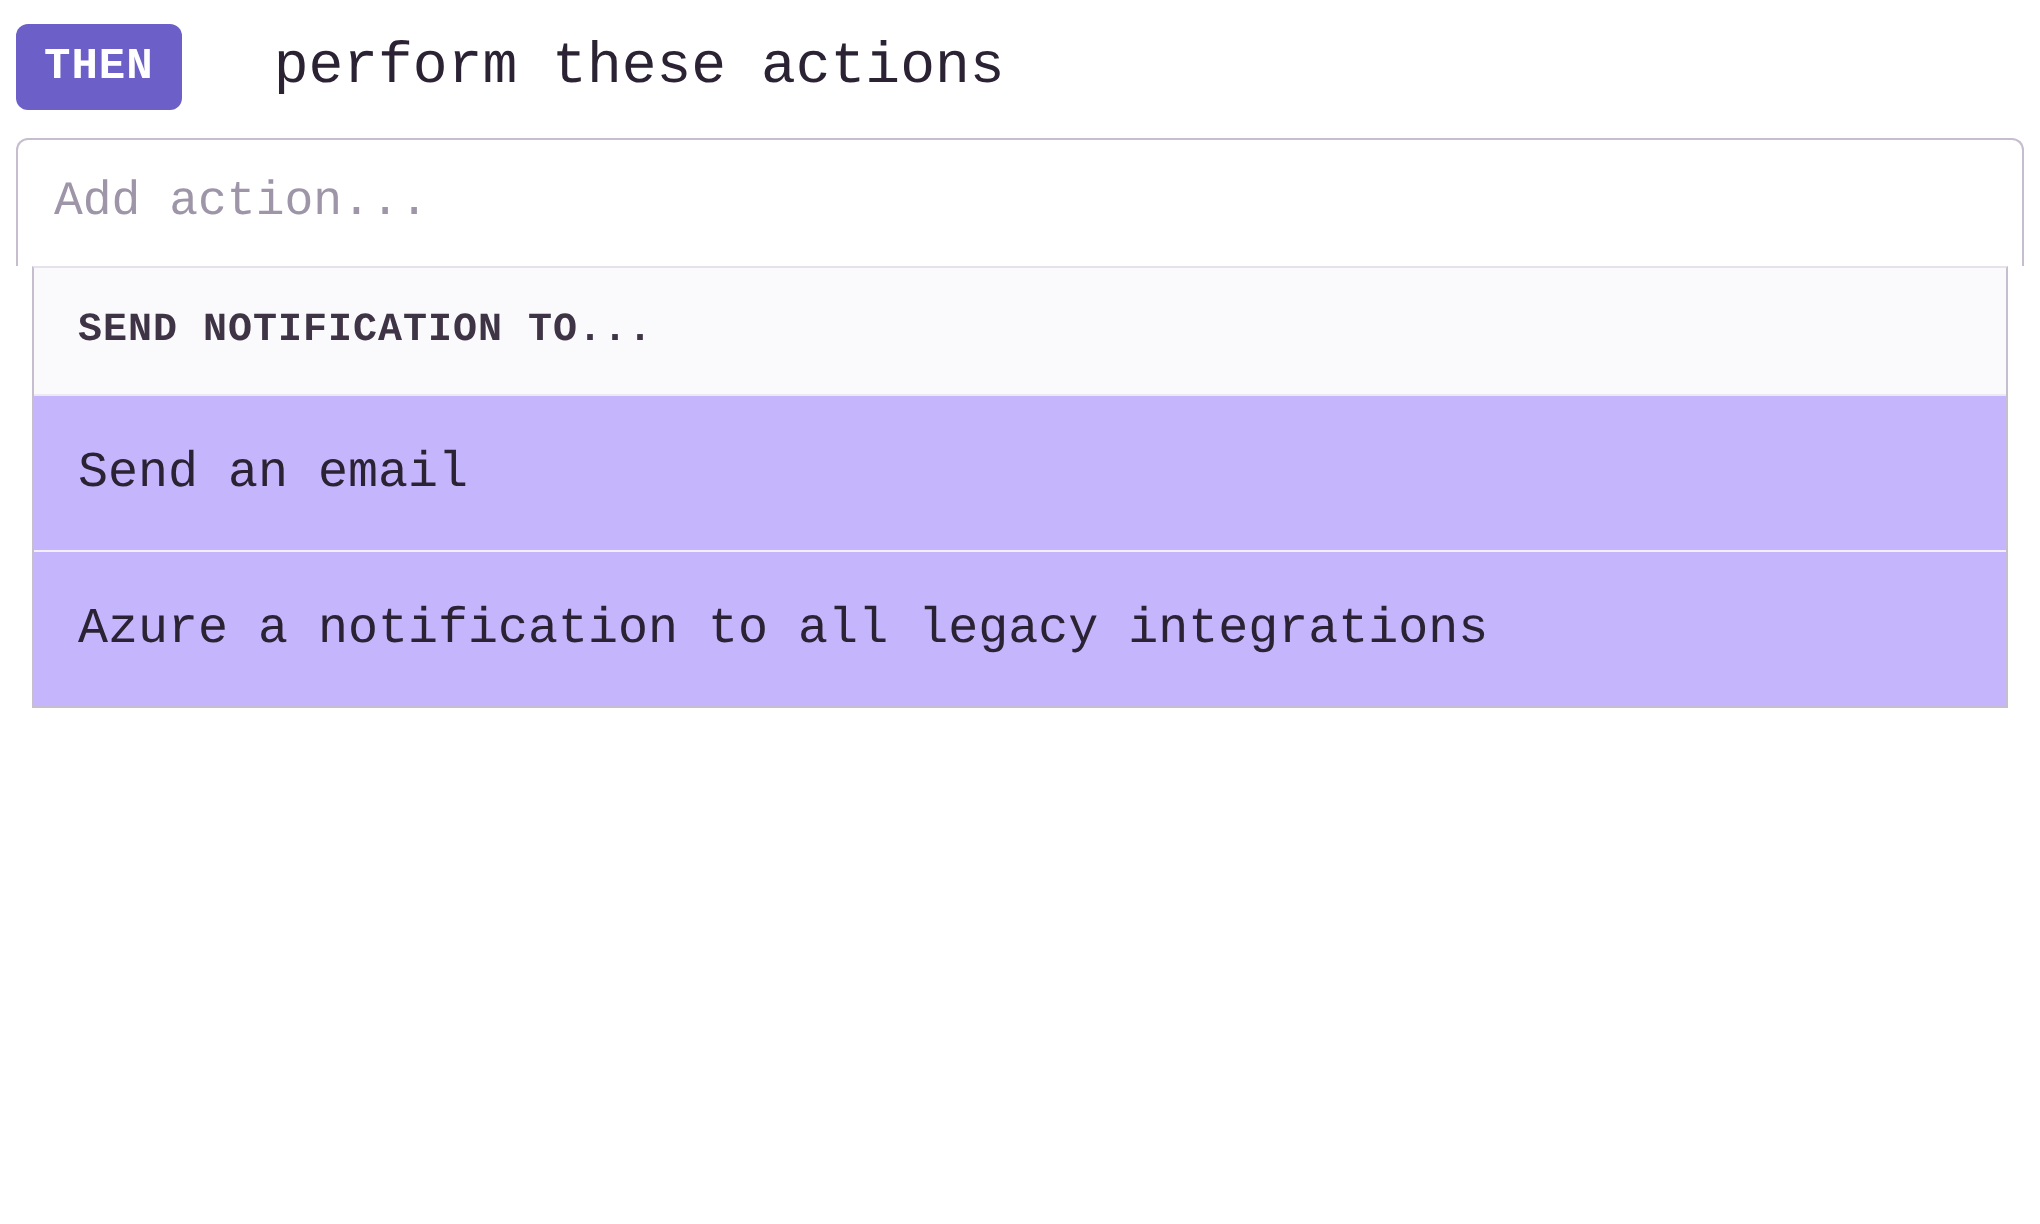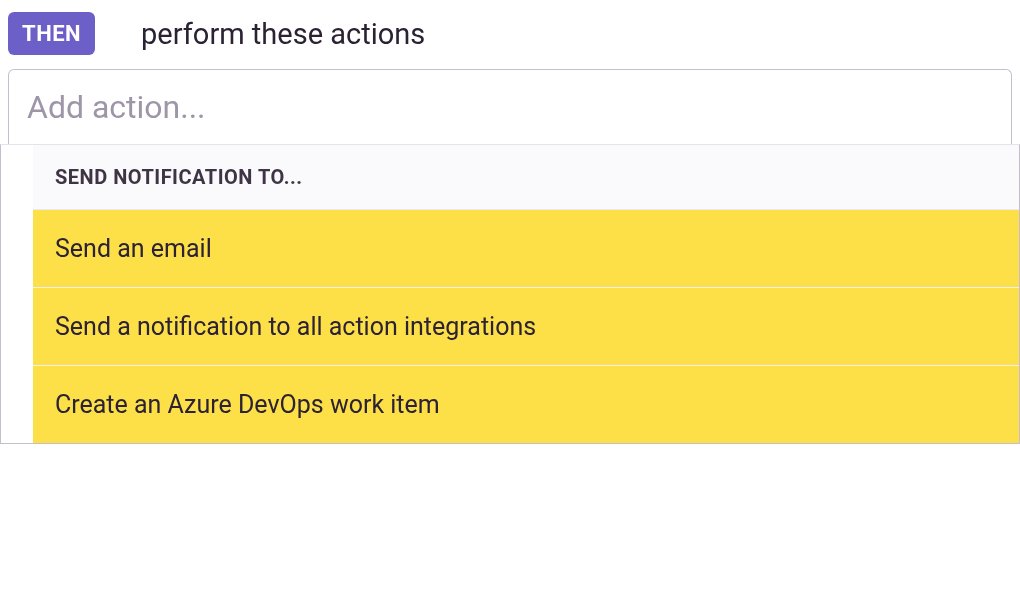--- a/index.html
+++ b/index.html
@@ -1,18 +1,19 @@
 <!DOCTYPE html>
 <html><head>
   <meta charset="utf-8">
   <style>
     * {
       box-sizing: border-box;
       margin: 0;
       padding: 0;
+      font-family: Liberation Mono, monospace;
     }
     body {
       font-family: -apple-system, BlinkMacSystemFont, "Segoe UI", Roboto, Helvetica, Arial, sans-serif;
       background: #ffffff;
       width: 1020px;
       height: 612px;
       overflow: hidden;
       color: #2b2233;
     }
     .header-row {
@@ -40,48 +41,47 @@
     .input-container {
       margin: 0 8px 0 8px;
       border: 1px solid #c6becf;
       border-radius: 6px 6px 0 0;
       border-bottom: none;
     }
     .action-input {
       width: 100%;
       border: none;
       outline: none;
-      font-size: 32px;
+      font-size: 24px;
       padding: 18px 18px;
       color: #2b2233;
       font-family: inherit;
       background: transparent;
       border-radius: 6px;
     }
     .action-input::placeholder {
       color: #9e96a8;
     }
     .dropdown {
-      margin: 0 0;
+      margin: 0 16px;
       border: 1px solid #c6becf;
       border-top: 1px solid #e7e1ec;
-      padding-left: 32px;
     }
     .group-header {
       background: #faf9fb;
       color: #3e3446;
       font-size: 20px;
       font-weight: 700;
       letter-spacing: 0.5px;
       padding: 20px 22px;
       text-transform: uppercase;
       border-bottom: 1px solid #eceaf0;
     }
     .option-item {
-      background: #fde047;
+      background: #c4b5fd;
       font-size: 25px;
       color: #2b2233;
       padding: 24px 22px;
       cursor: pointer;
       border-bottom: 1px solid #f2eff5;
     }
     .option-item:last-child {
       border-bottom: none;
     }
   </style>
@@ -93,15 +93,14 @@
   <span class="header-text">perform these actions</span>
 </div>
 
 <div class="input-container">
   <input type="text" class="action-input" placeholder="Add action..." style="">
 </div>
 
 <div class="dropdown">
   <div class="group-header">SEND NOTIFICATION TO...</div>
   <div class="option-item">Send an email</div>
-  <div class="option-item">Send a notification to all action integrations</div>
-  <div class="option-item">Create an Azure DevOps work item</div>
+  <div class="option-item">Azure a notification to all legacy integrations</div>
 </div>
 
 </body></html>

